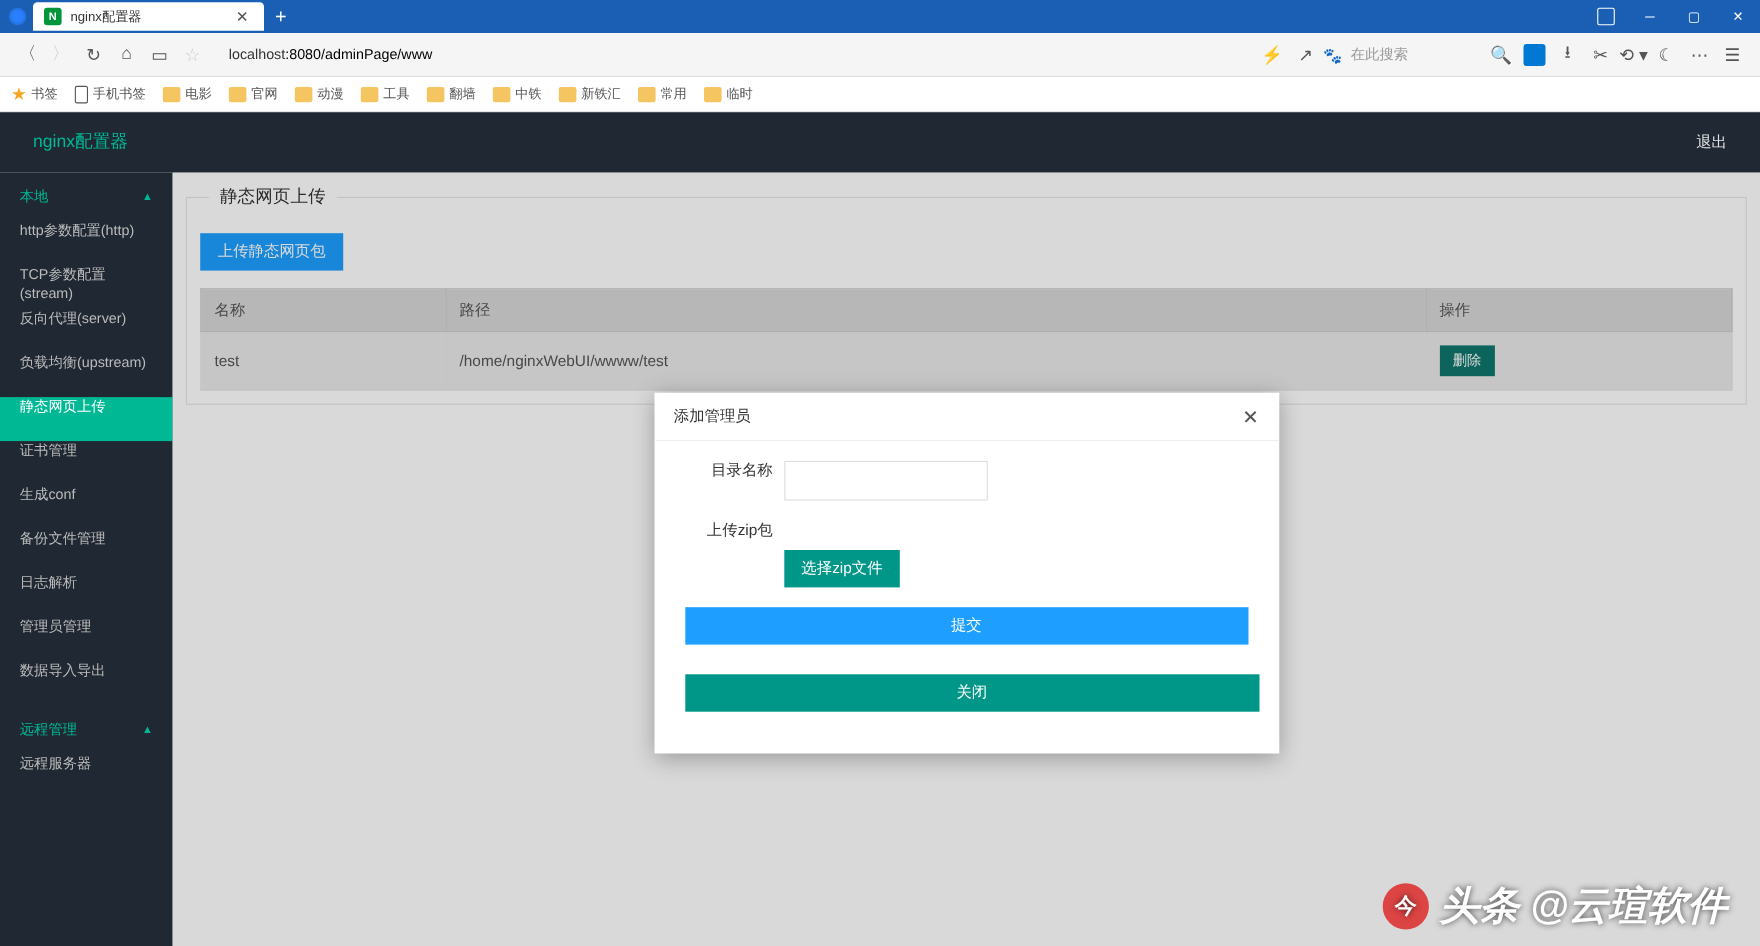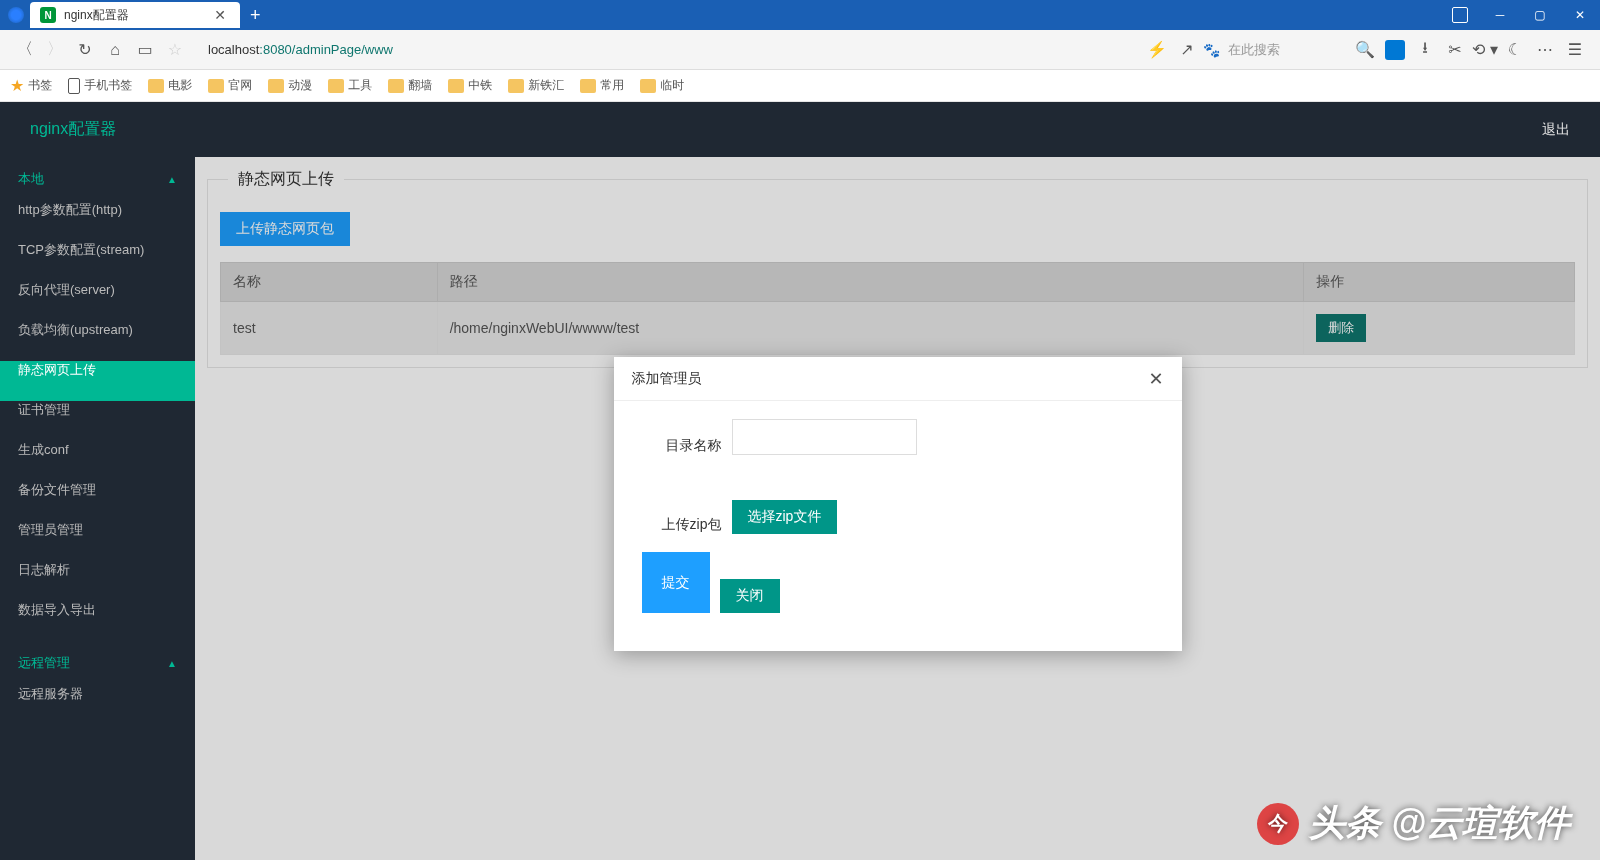--- a/index.html
+++ b/index.html
@@ -16,41 +16,41 @@
 .new-tab { color: #fff; font-size: 18px; margin-left: 10px; cursor: pointer; }
 .window-controls { margin-left: auto; display: flex; align-items: center; }
 .win-btn { width: 40px; height: 30px; display: flex; align-items: center; justify-content: center; color: #fff; cursor: pointer; font-size: 12px; }
 .win-puzzle { width: 16px; height: 16px; border: 1px solid #fff; border-radius: 2px; position: relative; }
 
 .addrbar { height: 40px; background: #f5f5f5; display: flex; align-items: center; padding: 0 10px; border-bottom: 1px solid #ddd; }
 .nav-btn { width: 30px; height: 30px; display: flex; align-items: center; justify-content: center; color: #555; cursor: pointer; font-size: 16px; }
 .nav-btn.disabled { color: #ccc; }
 .addr-input { flex: 1; margin: 0 10px; height: 30px; display: flex; align-items: center; font-size: 13px; padding: 0 8px; }
 .addr-host { color: #333; }
-.addr-path { color: #0f766e; }
+.addr-path { color: #000000; }
 .search-box { display: flex; align-items: center; width: 140px; margin-right: 8px; }
 .search-icon-box { width: 20px; height: 20px; display: flex; align-items: center; justify-content: center; font-size: 14px; }
 .search-ph { color: #999; font-size: 13px; margin-left: 6px; }
 .toolbar-icon { width: 30px; height: 30px; display: flex; align-items: center; justify-content: center; color: #555; cursor: pointer; }
 .capture-badge { width: 20px; height: 20px; background: #0078d4; border-radius: 3px; }
 
 .bookmark-bar { height: 32px; background: #fff; display: flex; align-items: center; padding: 0 10px; border-bottom: 1px solid #e5e5e5; }
 .bm-star { color: #f5a623; font-size: 16px; margin-right: 4px; }
 .bm-item { display: flex; align-items: center; margin-right: 16px; font-size: 12px; color: #555; cursor: pointer; }
 .bm-folder { width: 16px; height: 14px; background: #f5c561; border-radius: 2px; margin-right: 4px; }
 .bm-mobile { width: 12px; height: 16px; border: 1px solid #555; border-radius: 2px; margin-right: 4px; }
 
 
 .app { position: relative; height: calc(860px - 30px - 40px - 32px); display: flex; flex-direction: column; }
 .app-header { height: 55px; background: #1f2833; display: flex; align-items: center; padding: 0 30px; }
 .app-logo { color: #00b894; font-size: 16px; }
 .app-logout { margin-left: auto; color: #e5e5e5; font-size: 14px; cursor: pointer; }
 
 .app-body { flex: 1; display: flex; position: relative; }
-.sidebar { width: 195px; background: #1f2833; color: #bbb; font-size: 13px; }
+.sidebar { width: 157px; background: #1f2833; color: #bbb; font-size: 13px; }
 .sb-group { height: 44px; display: flex; align-items: center; padding: 0 18px; color: #00b894; cursor: pointer; }
 .sb-chevron { margin-left: auto; font-size: 10px; }
 .sb-item { height: 40px; display: flex; align-items: flex-start; padding: 0 18px; cursor: pointer; }
 .sb-item.active { background: #00b894; color: #fff; }
 
 .main { flex: 1; background: #fff; padding: 12px; position: relative; }
 .overlay { position: absolute; inset: 0; background: rgba(0,0,0,0.15); z-index: 5; }
 .fieldset { border: 1px solid #e5e5e5; padding: 12px; }
 .legend { font-size: 16px; color: #333; padding: 0 10px; margin-left: 8px; }
 .upload-btn { background: #1e9fff; color: #fff; border: none; padding: 8px 16px; font-size: 14px; cursor: pointer; margin: 10px 0; display:inline-block;}
@@ -58,26 +58,26 @@
 .tbl { width: 100%; border-collapse: collapse; font-size: 14px; margin-top: 6px; }
 .tbl th { background: #d8d8d8; color: #555; text-align: left; padding: 10px 12px; font-weight: normal; border: 1px solid #ccc; }
 .tbl td { padding: 12px; border: 1px solid #e5e5e5; background: #e9e9e9; color: #555; }
 .del-btn { background: #0f766e; color: #fff; border: none; padding: 5px 12px; font-size: 13px; cursor: pointer; }
 
 
 .modal { position: absolute; z-index: 10; left: 50%; top: 200px; transform: translateX(-50%); width: 568px; background: #fff; box-shadow: 0 4px 20px rgba(0,0,0,0.3); }
 .modal-head { height: 44px; display: flex; align-items: center; padding: 0 18px; font-size: 14px; color: #333; border-bottom: 1px solid #eee; }
 .modal-close { margin-left: auto; cursor: pointer; color: #555; font-size: 18px; }
 .modal-body { padding: 18px; }
-.form-row { display: flex; align-items: flex-end; margin-bottom: 18px; }
+.form-row { display: flex; align-items: flex-start; margin-bottom: 18px; }
 .form-label { width: 90px; text-align: right; font-size: 14px; color: #333; margin-right: 10px; }
 .form-input { width: 185px; height: 36px; border: 1px solid #ddd; padding: 0 10px; font-size: 14px; }
 .btn-teal { background: #009688; color: #fff; border: none; padding: 8px 16px; font-size: 14px; cursor: pointer; margin-top: 27px; }
 .btn-blue { background: #1e9fff; color: #fff; border: none; padding: 8px 20px; font-size: 14px; cursor: pointer; margin-right: 10px; }
-.modal-footer { display: flex; padding: 0 0 20px 10px; }
+.modal-footer { display: flex; padding: 0 0 20px 10px; flex-direction: column; }
 
 .watermark { position: absolute; right: 30px; bottom: 12px; font-size: 36px; font-style: italic; font-weight: bold; color: #fff; text-shadow: 0 0 6px rgba(0,0,0,0.7); z-index: 20; display: flex; align-items: center; }
 .wm-logo { width: 42px; height: 42px; border-radius: 50%; background: #d44; display: flex; align-items: center; justify-content: center; color: #fff; font-size: 20px; margin-right: 10px; font-style: normal; }
 </style>
 </head>
 <body>
 
 <div class="titlebar">
   <div class="tab-strip">
     <div class="tab-favicon"></div>
@@ -203,24 +203,24 @@
       <div class="sb-item">
           <span>证书管理</span>
         </div>
       <div class="sb-item">
           <span>生成conf</span>
         </div>
       <div class="sb-item">
           <span>备份文件管理</span>
         </div>
       <div class="sb-item">
+          <span>日志解析</span>
+        </div>
+      <div class="sb-item">
           <span>管理员管理</span>
-        </div>
-      <div class="sb-item">
-          <span>日志解析</span>
         </div>
       <div class="sb-item">
           <span>数据导入导出</span>
         </div>
       <div class="sb-group">
         <span>远程管理</span>
         <span class="sb-chevron">▲</span>
       </div>
       <div class="sb-item">
           <span>远程服务器</span>

